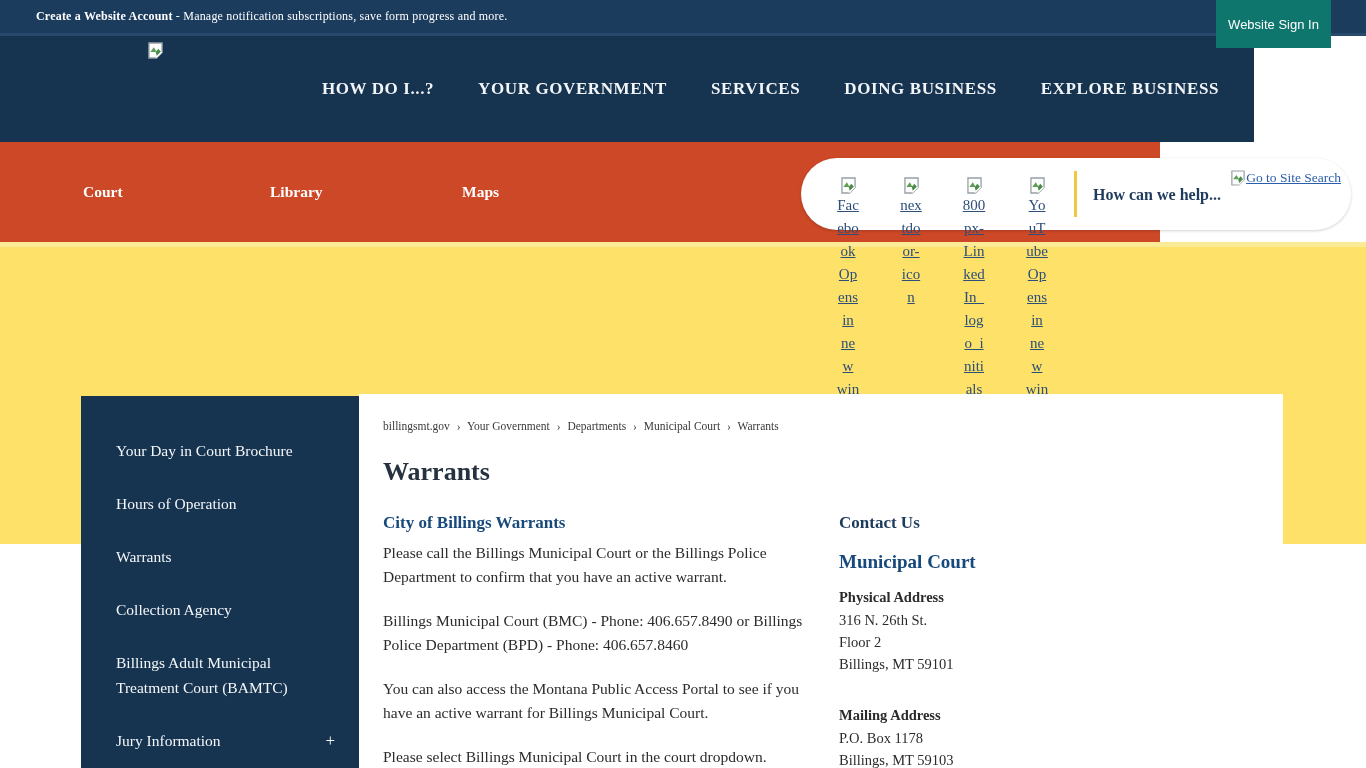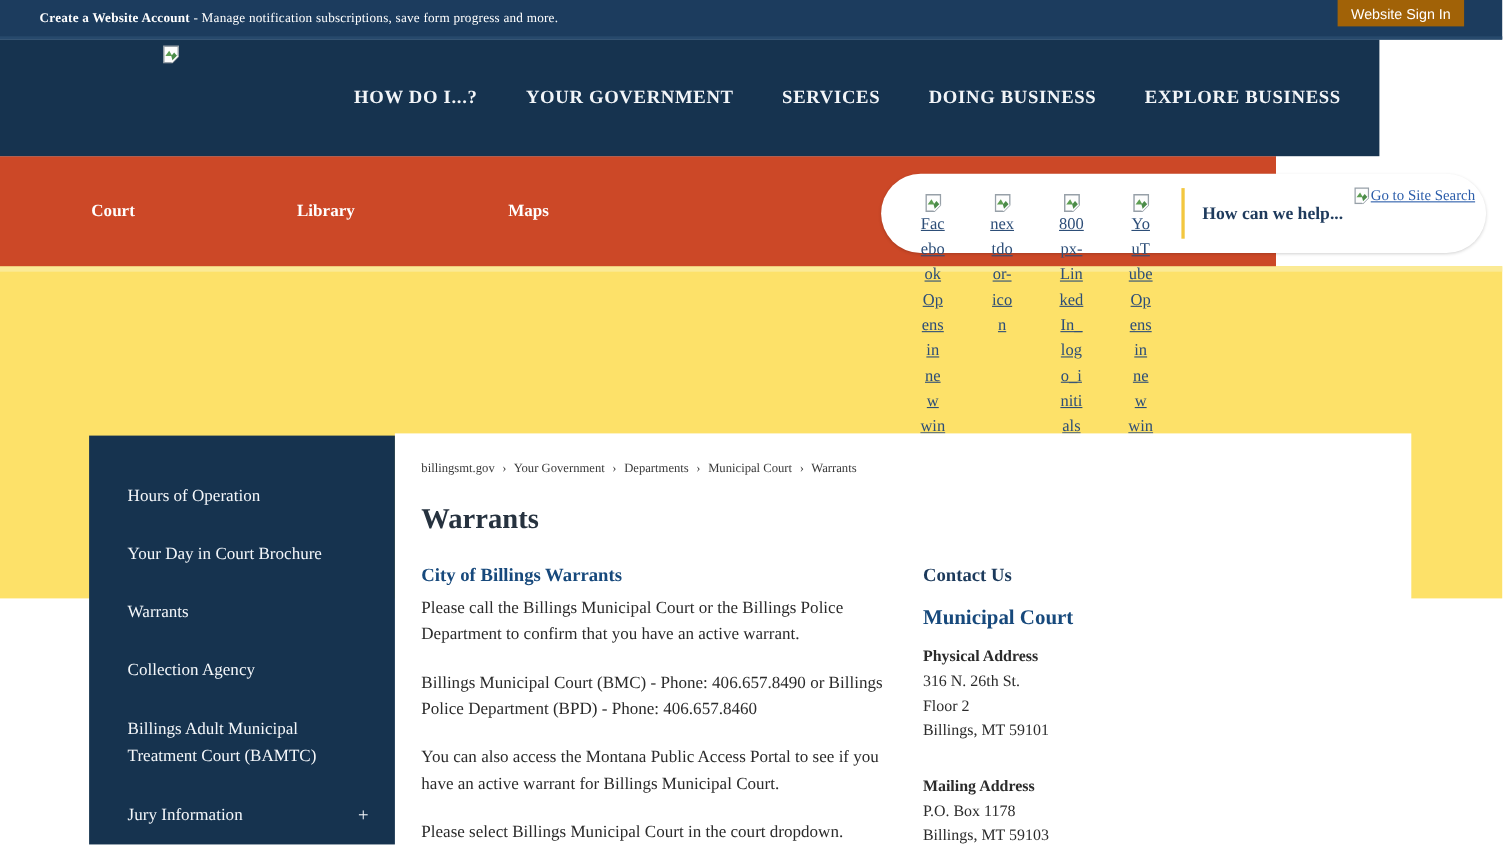--- a/index.html
+++ b/index.html
@@ -6,22 +6,22 @@
   html,body { width:1366px; height:768px; overflow:hidden; background:#fff;
               font-family:"Liberation Serif", serif; }
   .stage { position:relative; width:1366px; height:768px; overflow:hidden; background:#fff; }
 
   
   .topbar { position:absolute; left:0; top:0; width:1366px; height:36px;
             background:#1C3C5E; border-bottom:3px solid #27496C;
             display:flex; align-items:center; z-index:5; }
   .topbar-msg { color:#fff; font-size:12px; margin-left:36px; letter-spacing:.2px; }
   .topbar-msg b { font-weight:bold; }
-  .signin-btn { position:absolute; right:35px; top:0; height:24px; width:115px;
-                background:#a16207; color:#fff; border:none;
+  .signin-btn { position:absolute; right:35px; top:0; height:48px; width:115px;
+                background:#0f766e; color:#fff; border:none;
                 font-family:"Liberation Sans", sans-serif; font-size:13px;
                 display:flex; align-items:center; justify-content:center; cursor:pointer; }
 
   
   .header { position:absolute; left:0; top:36px; width:1254px; height:106px;
             background:#16334F; z-index:4; }
   .logo-broken { position:absolute; left:148px; top:4px; }
   .main-nav { position:absolute; right:35px; top:0; height:106px;
               display:flex; align-items:center; gap:44px; }
   .main-nav .nav-item { color:#F2F5F8; font-weight:bold; font-size:17px;
@@ -208,24 +208,24 @@
         <div class="addr-lines">
             <div>P.O. Box 1178</div>
             <div>Billings, MT 59103</div>
           </div>
       </div>
     </div>
   </div>
 
   <div class="sidebar">
     <div class="sidebar-item">
+      <span>Your Day in Court Brochure</span>
+    </div>
+    <div class="sidebar-item">
       <span>Hours of Operation</span>
-    </div>
-    <div class="sidebar-item">
-      <span>Your Day in Court Brochure</span>
     </div>
     <div class="sidebar-item">
       <span>Warrants</span>
     </div>
     <div class="sidebar-item">
       <span>Collection Agency</span>
     </div>
     <div class="sidebar-item">
       <span>Billings Adult Municipal Treatment Court (BAMTC)</span>
     </div>

